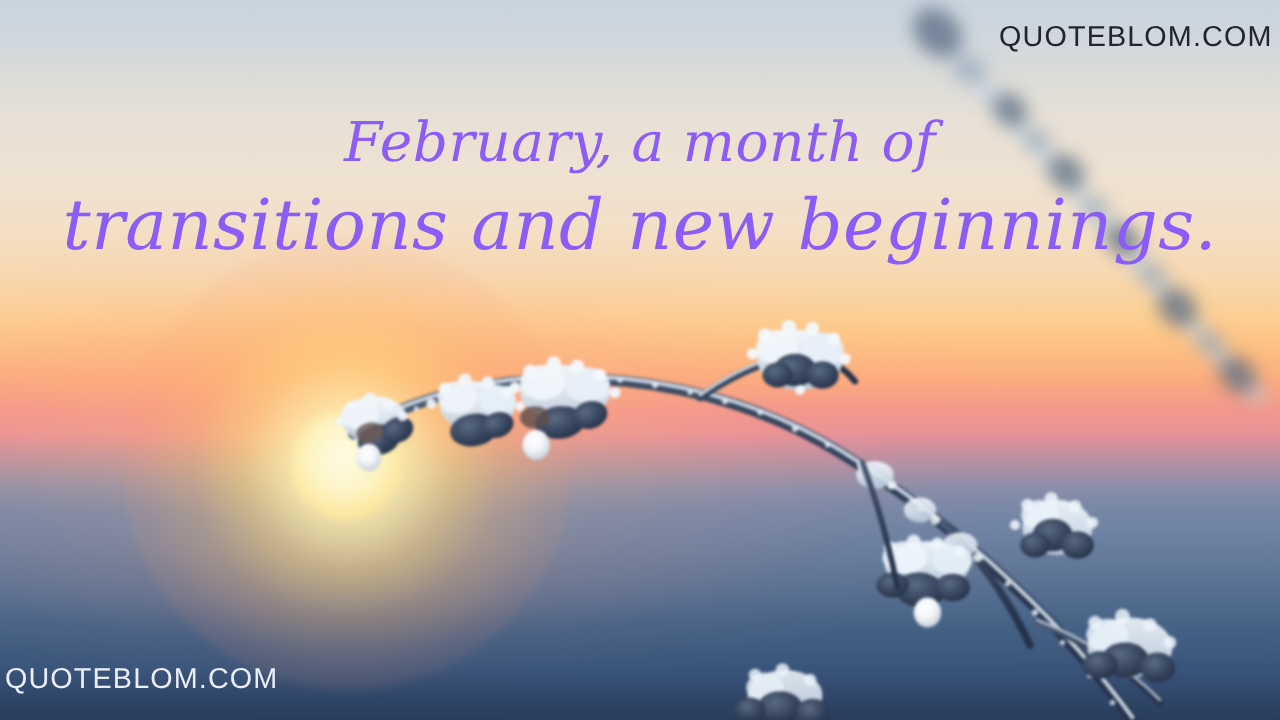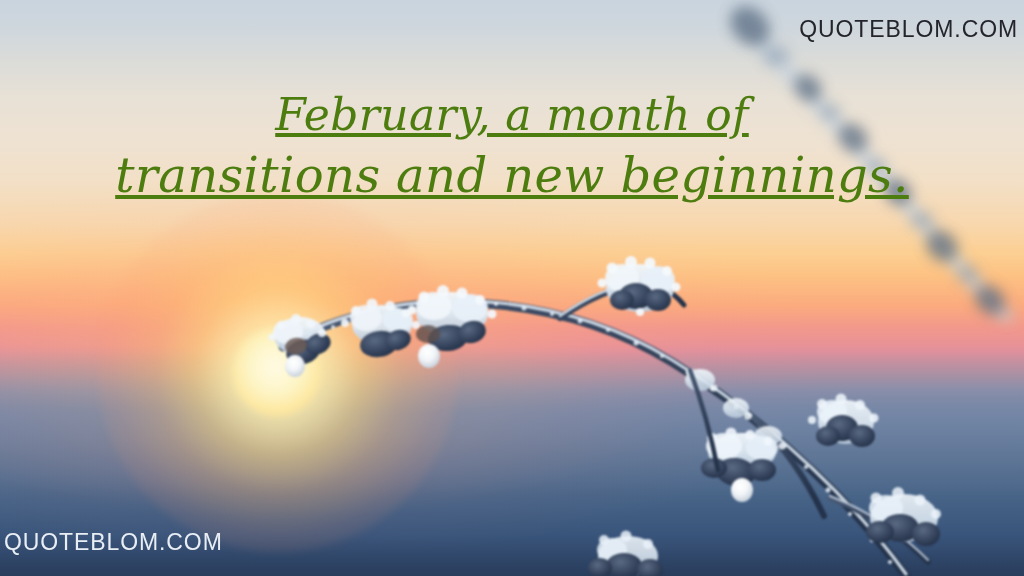--- a/index.html
+++ b/index.html
@@ -113,28 +113,27 @@
   #main-branch.soft { filter: blur(1.1px); }
 
   
   #quote {
     position: absolute;
     left: 0; right: 0;
     top: 86px;
     text-align: center;
     font-family: "DejaVu Serif", serif;
     font-style: italic;
-    color: #4d7c0f;
+    color: #8b5cf6;
     line-height: 1.32;
     letter-spacing: 0.4px;
-    text-decoration: underline;
   }
   .quote-line { display: block; white-space: nowrap; }
   #quote-line-1 { font-size: 44px; }
-  #quote-line-2 { font-size: 48px; }
+  #quote-line-2 { font-size: 56px; }
 
   
   .watermark {
     position: absolute;
     font-family: "Liberation Sans", sans-serif;
     font-size: 23px;
     letter-spacing: 0.9px;
     white-space: nowrap;
   }
   #watermark-top {

